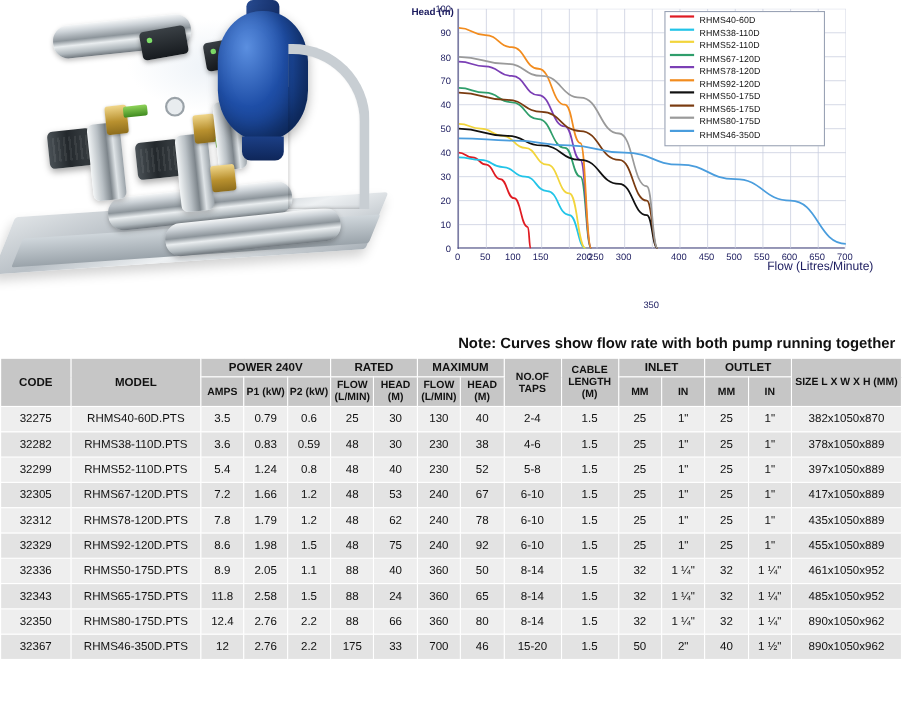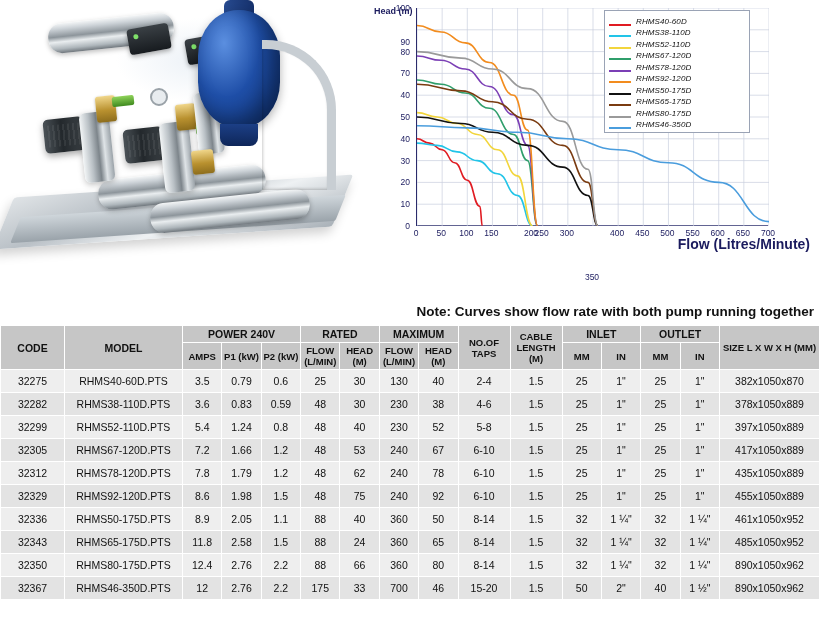--- a/index.html
+++ b/index.html
@@ -106,28 +106,28 @@
     background:#e8ecef; border:2px solid #9aa2a8;
   }
 
   
   .chartwrap { width: 452px; height: 268px; position: relative; padding: 6px 8px 0 0; }
   .chart-area { position:absolute; left:48px; top:8px; width:352px; height:218px; border-left:1px solid #2b2b6b; border-bottom:1px solid #2b2b6b; }
   .chart-svg { position:absolute; left:0; top:0; }
   .ylab {
     position:absolute; left:6px; top:6px; font-size:9px; color:#1b1b5e; font-weight:bold;
   }
-  .xlab { position:absolute; right:10px; top:236px; font-size:14px; color:#1b1b5e; font-weight:bold; }
+  .xlab { position:absolute; right:26px; top:236px; font-size:11px; color:#1b1b5e; font-weight:normal; }
   .ytick { position:absolute; font-size:8.5px; color:#1b1b5e; text-align:right; width:22px; }
   .xtick { position:absolute; font-size:8.5px; color:#1b1b5e; text-align:center; width:26px; }
   .legend {
     position:absolute; left:236px; top:10px; width:146px;
     border:1px solid #9aa3b5; background:#fff; padding:3px 4px;
   }
-  .legend .row { display:flex; align-items:flex-end; height:11.5px;font-style:italic; }
+  .legend .row { display:flex; align-items:flex-start; height:11.5px; }
   .legend .sw { width:22px; height:2px; margin-right:5px; flex:0 0 auto; }
   .legend .lb { font-size:8px; color:#111; letter-spacing:.1px; }
 
   .note {
     width:820px; text-align:right; padding-right:6px;
     font-size:13.5px; font-weight:bold; color:#111; margin-top:4px;
   }
 
   
   table { border-collapse: collapse; width: 820px; table-layout: fixed; margin-top:6px; }
@@ -197,21 +197,21 @@
     <div id="yticks">
         <div class="ytick" style="left: 20px; top: 221px;">0</div>
         <div class="ytick" style="left: 20px; top: 199.2px;">10</div>
         <div class="ytick" style="left: 20px; top: 177.4px;">20</div>
         <div class="ytick" style="left: 20px; top: 155.6px;">30</div>
         <div class="ytick" style="left: 20px; top: 133.8px;">40</div>
         <div class="ytick" style="left: 20px; top: 112px;">50</div>
         <div class="ytick" style="left: 20px; top: 90.2px;">40</div>
         <div class="ytick" style="left: 20px; top: 68.4px;">70</div>
         <div class="ytick" style="left: 20px; top: 46.6px;">80</div>
-        <div class="ytick" style="left: 20px; top: 24.8px; margin-top: 12px;">90</div>
+        <div class="ytick" style="left: 20px; top: 24.8px;">90</div>
         <div class="ytick" style="left: 20px; top: 3px;">100</div>
       </div>
     <div id="xticks">
         <div class="xtick" style="left: 35px; top: 228px;">0</div>
         <div class="xtick" style="left: 60.1429px; top: 228px;">50</div>
         <div class="xtick" style="left: 85.2857px; top: 228px;">100</div>
         <div class="xtick" style="left: 110.429px; top: 228px;">150</div>
         <div class="xtick" style="left: 150px; top: 228px;">200</div>
         <div class="xtick" style="left: 160.714px; top: 228px;">250</div>
         <div class="xtick" style="left: 185.857px; top: 228px;">300</div>

